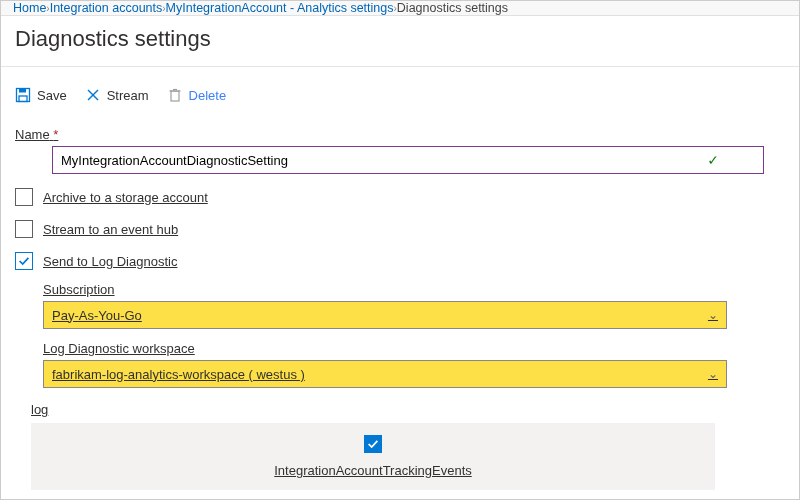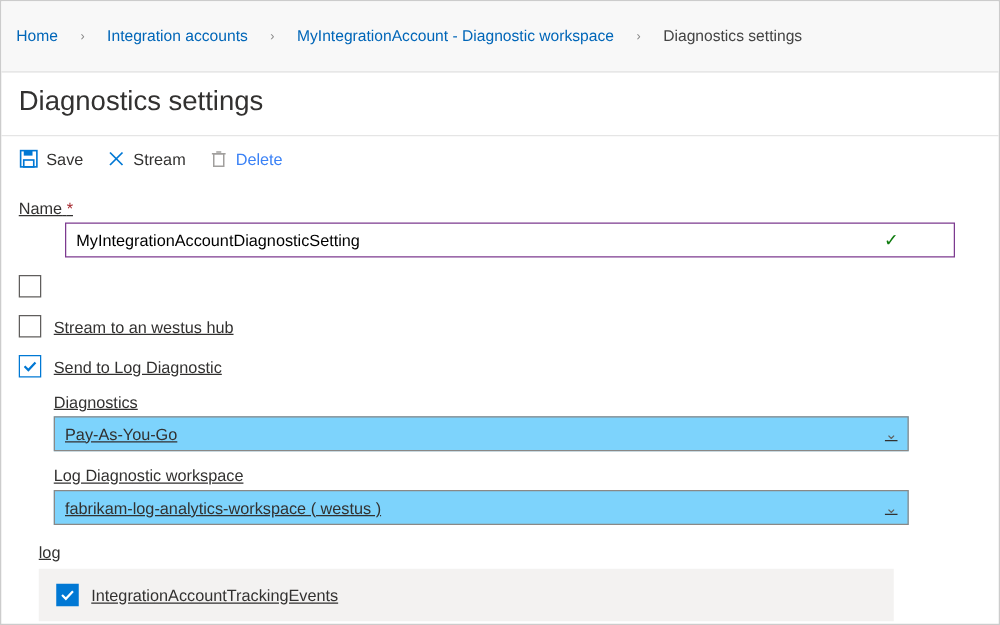--- a/index.html
+++ b/index.html
@@ -10,25 +10,25 @@
     color: #323130;
     background: #fff;
     width: 800px;
     height: 500px;
     border: 1px solid #ccc;
     overflow: hidden;
   }
   .breadcrumb {
     background: #f8f8f8;
     border-bottom: 1px solid #e1e1e1;
-    padding: 21px 12px;
+    padding: 0 12px;
     font-size: 12.5px;
     display: flex;
     align-items: center;
-    gap: 18px;
+    gap: 0;
     color: #605e5c;
   }
   .breadcrumb a { color: #0066b8; text-decoration: none; cursor: pointer; }
   .breadcrumb .chev { color: #888; font-size: 10px; }
   .breadcrumb .current { color: #444; }
   .page-title {
     font-size: 22px;
     font-weight: 400;
     padding: 10px 14px 14px 14px;
     border-bottom: 1px solid #e5e5e5;
@@ -39,20 +39,21 @@
     gap: 18px;
     padding: 10px 14px;
   }
   .toolbar-btn {
     display: flex;
     align-items: center;
     gap: 6px;
     color: #323130;
     cursor: pointer;
     font-size: 13px;
+    margin-top: 10px;
   }
   .toolbar-btn.disabled { color: #3b82f6; cursor: default; }
   .toolbar-btn svg { width: 16px; height: 16px; }
   .form { padding: 4px 14px 14px 14px; text-decoration: underline; }
   .field-label { font-size: 13px; margin-bottom: 4px; margin-top: 10px; }
   .req { color: #a4262c; }
   .text-input {
     width: 712px;
     height: 28px;
     border: 1px solid #7c3a8f;
@@ -90,52 +91,53 @@
   .select {
     width: 684px;
     height: 28px;
     border: 1px solid #8a8886;
     padding: 0 8px;
     display: flex;
     align-items: center;
     justify-content: space-between;
     cursor: pointer;
     font-size: 13px;
-    background: #7dd3fc;
+    background: #fde047;
   }
   .select .chevdown { font-size: 12px; color: #605e5c; }
   .log-section { margin-left: 16px; margin-top: 14px; }
   .log-label { font-size: 13px; margin-bottom: 6px; }
   .log-box {
     background: #f3f2f1;
     width: 684px;
     padding: 12px 14px;
     display: flex;
     align-items: center;
     gap: 10px;
+    flex-direction: column;
   }
   .cb-filled {
     width: 18px; height: 18px;
     background: #0078d4;
     display: inline-flex;
     align-items: center;
     justify-content: center;
     cursor: pointer;
   }
   .cb-filled svg { width: 14px; height: 14px; stroke: #fff; }
 </style>
 </head>
 <body>
 
 <div class="breadcrumb">
   <a>Home</a>
   <span class="chev">›</span>
   <a>Integration accounts</a>
   <span class="chev">›</span>
-  <a>MyIntegrationAccount - Diagnostic workspace</a>
+  <a>MyIntegrationAccount - Analytics settings</a>
   <span class="chev">›</span>
   <span class="current">Diagnostics settings</span>
 </div>
 
 <div class="page-title">Diagnostics settings</div>
 
 <div class="toolbar">
   <div class="toolbar-btn">
     <svg viewBox="0 0 16 16" fill="none" stroke="#0078d4" stroke-width="1.3">
       <rect x="1.5" y="1.5" width="13" height="13"></rect>
@@ -165,38 +167,39 @@
   <div class="field-label">
     <span>Name</span> <span class="req">*</span>
   </div>
   <div class="input-wrap">
     <input class="text-input" value="MyIntegrationAccountDiagnosticSetting" style="">
     <span class="input-check">✓</span>
   </div>
 
   <div class="checkbox-row">
     <span class="cb"></span>
+    <span>Archive to a storage account</span>
   </div>
 
   <div class="checkbox-row">
     <span class="cb"></span>
-    <span>Stream to an westus hub</span>
+    <span>Stream to an event hub</span>
   </div>
 
   <div class="checkbox-row">
     <span class="cb checked">
       <svg viewBox="0 0 16 16" fill="none" stroke="#0078d4" stroke-width="2">
           <polyline points="3,8 6.5,11.5 13,4.5"></polyline>
         </svg>
     </span>
     <span>Send to Log Diagnostic</span>
   </div>
 
   <div class="sub-field">
-    <div class="field-label">Diagnostics</div>
+    <div class="field-label">Subscription</div>
     <div class="select">
       <span>Pay-As-You-Go</span>
       <span class="chevdown">⌄</span>
     </div>
   </div>
 
   <div class="sub-field">
     <div class="field-label">Log Diagnostic workspace</div>
     <div class="select">
       <span>fabrikam-log-analytics-workspace ( westus )</span>

